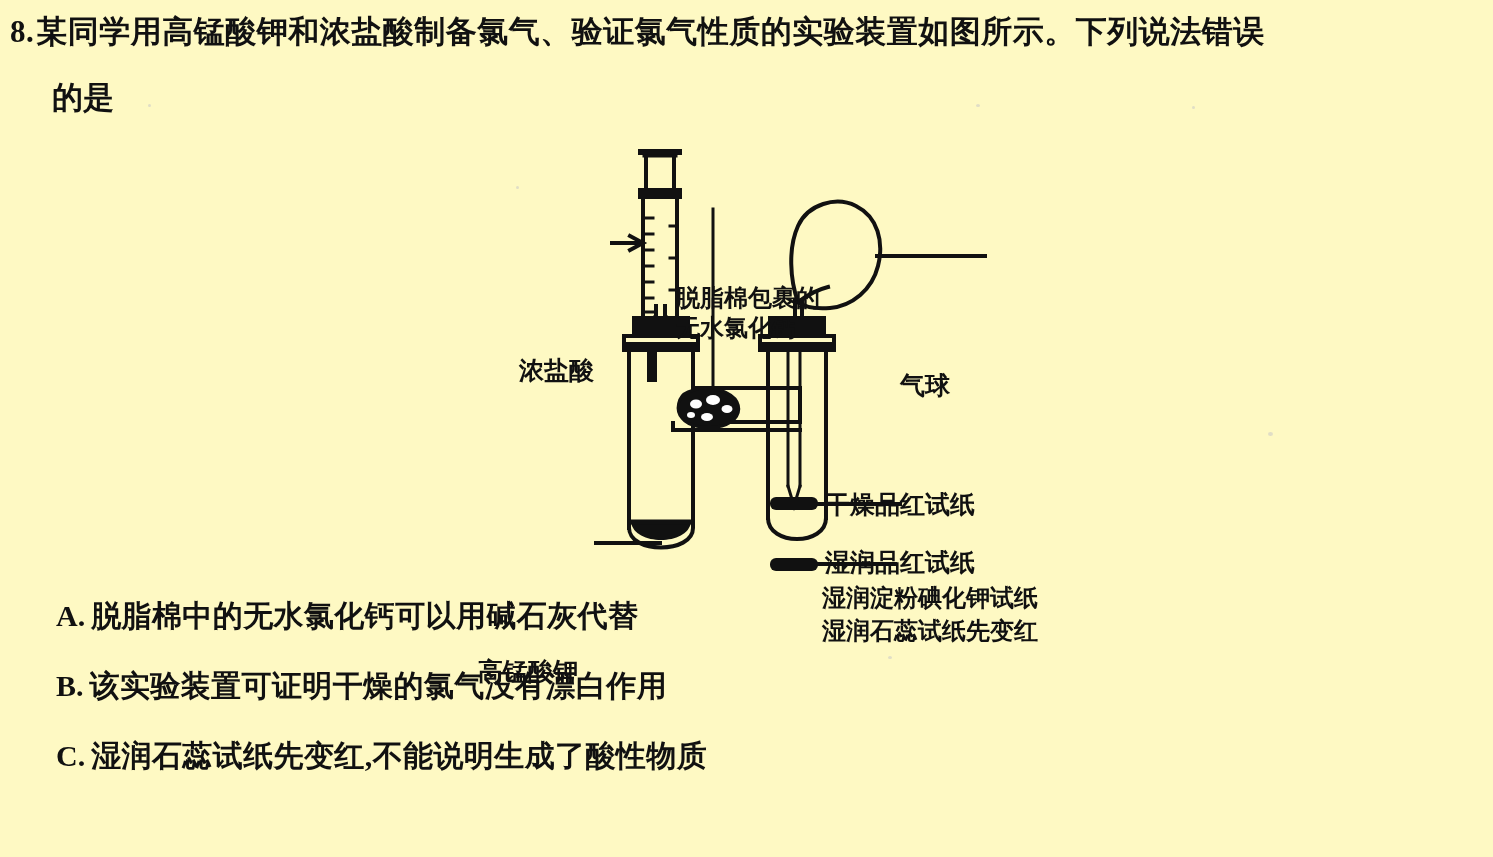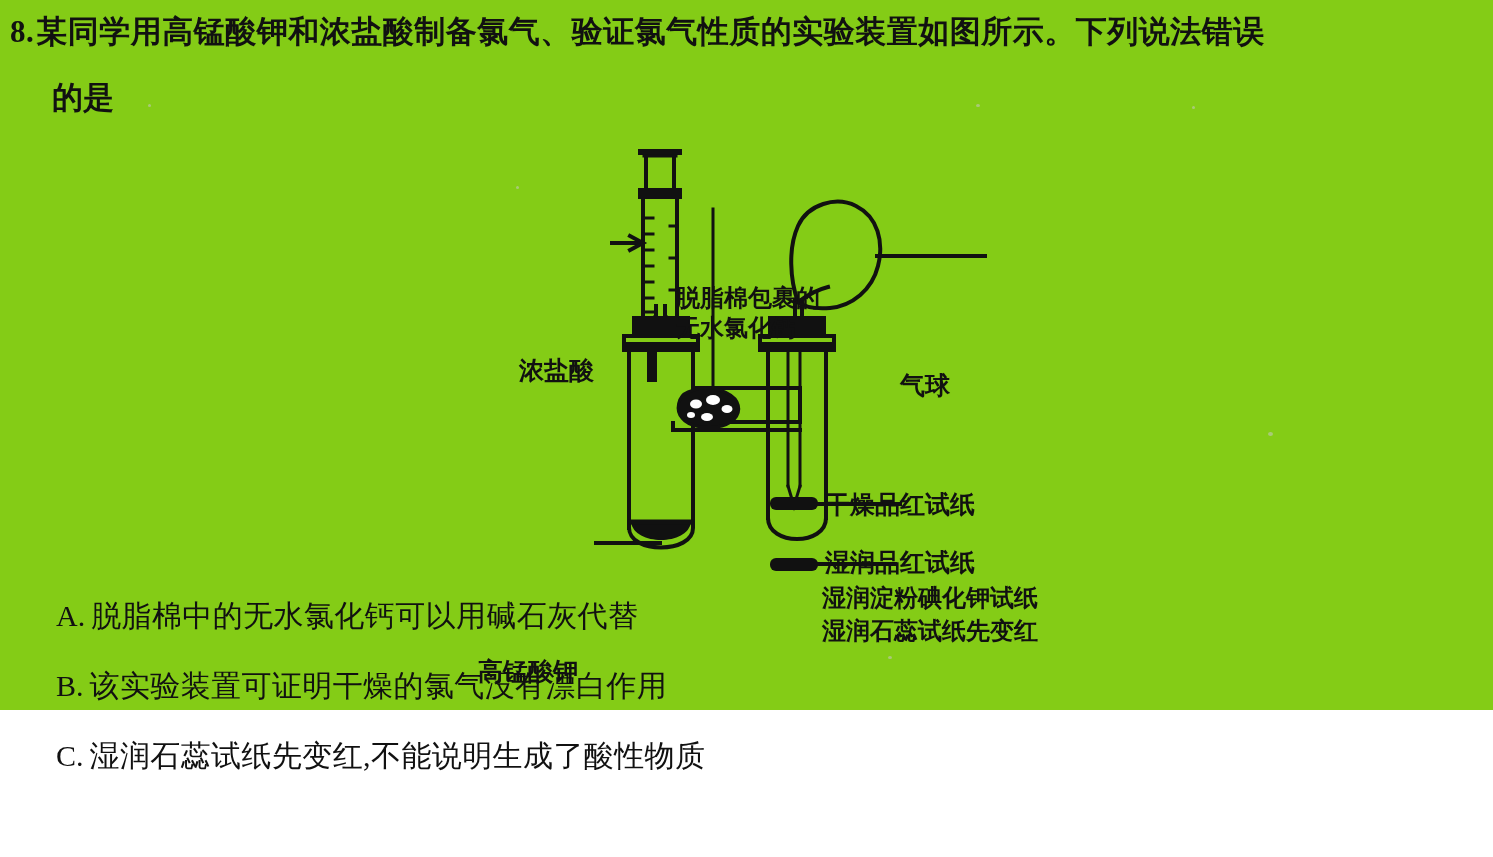--- a/index.html
+++ b/index.html
@@ -12,22 +12,22 @@
     height: 857px;
     position: relative;
     font-family: "Liberation Serif", "DejaVu Serif", serif;
     color: #111111;
     overflow: hidden;
   }
 
   #page {
     position: relative;
     width: 1493px;
-    height: 710px;
-    background: #84cc16;
+    height: 857px;
+    background: #fef9c3;
   }
 
   
   .speck {
     position: absolute;
     background: #c9c9c9;
     border-radius: 50%;
     opacity: .55;
   }
 
@@ -53,21 +53,21 @@
     line-height: 44px;
     font-weight: 700;
   }
 
   
   .option {
     position: absolute;
     left: 56px;
     font-size: 30px;
     line-height: 40px;
-    font-weight: 400;
+    font-weight: 700;
     letter-spacing: 0.4px;
     white-space: nowrap;
   }
   .option .lbl { margin-right: 6px; letter-spacing: 0; }
   .opt-a { top: 596px; }
   .opt-b { top: 666px; }
   .opt-c { top: 736px; }
   .opt-d { top: 806px; }
   .opt-d sub {
     font-size: 0.62em;

